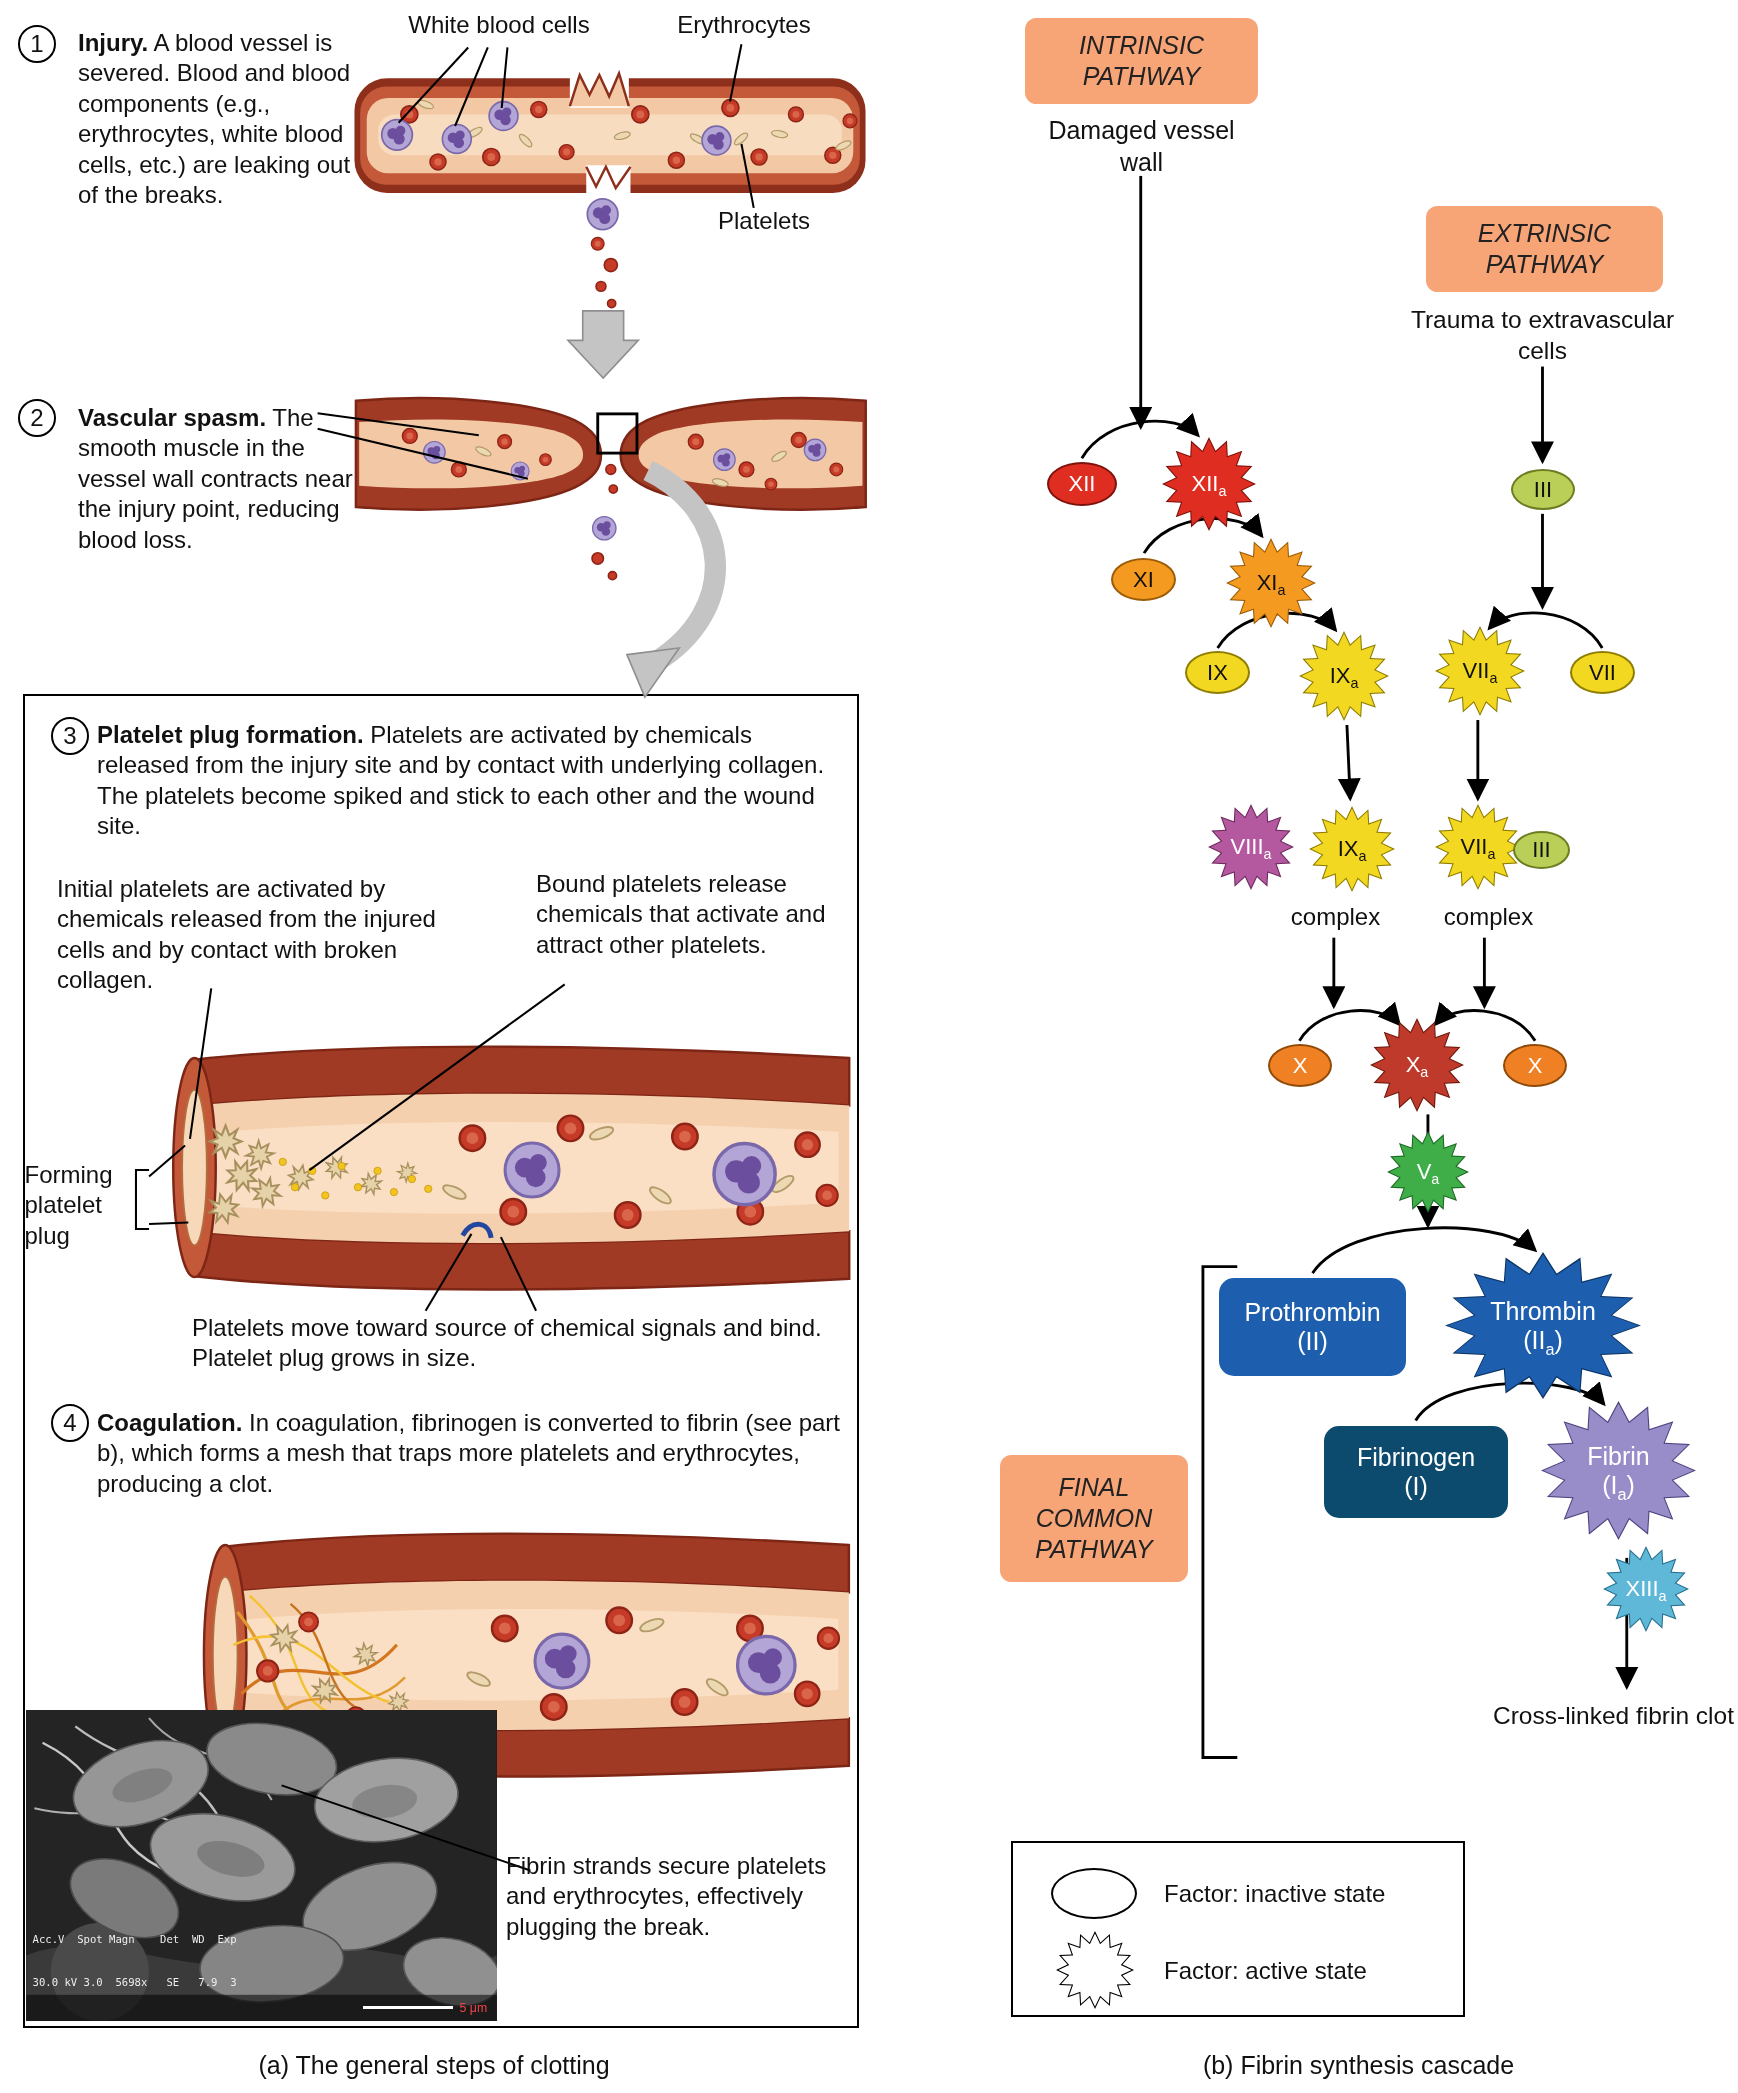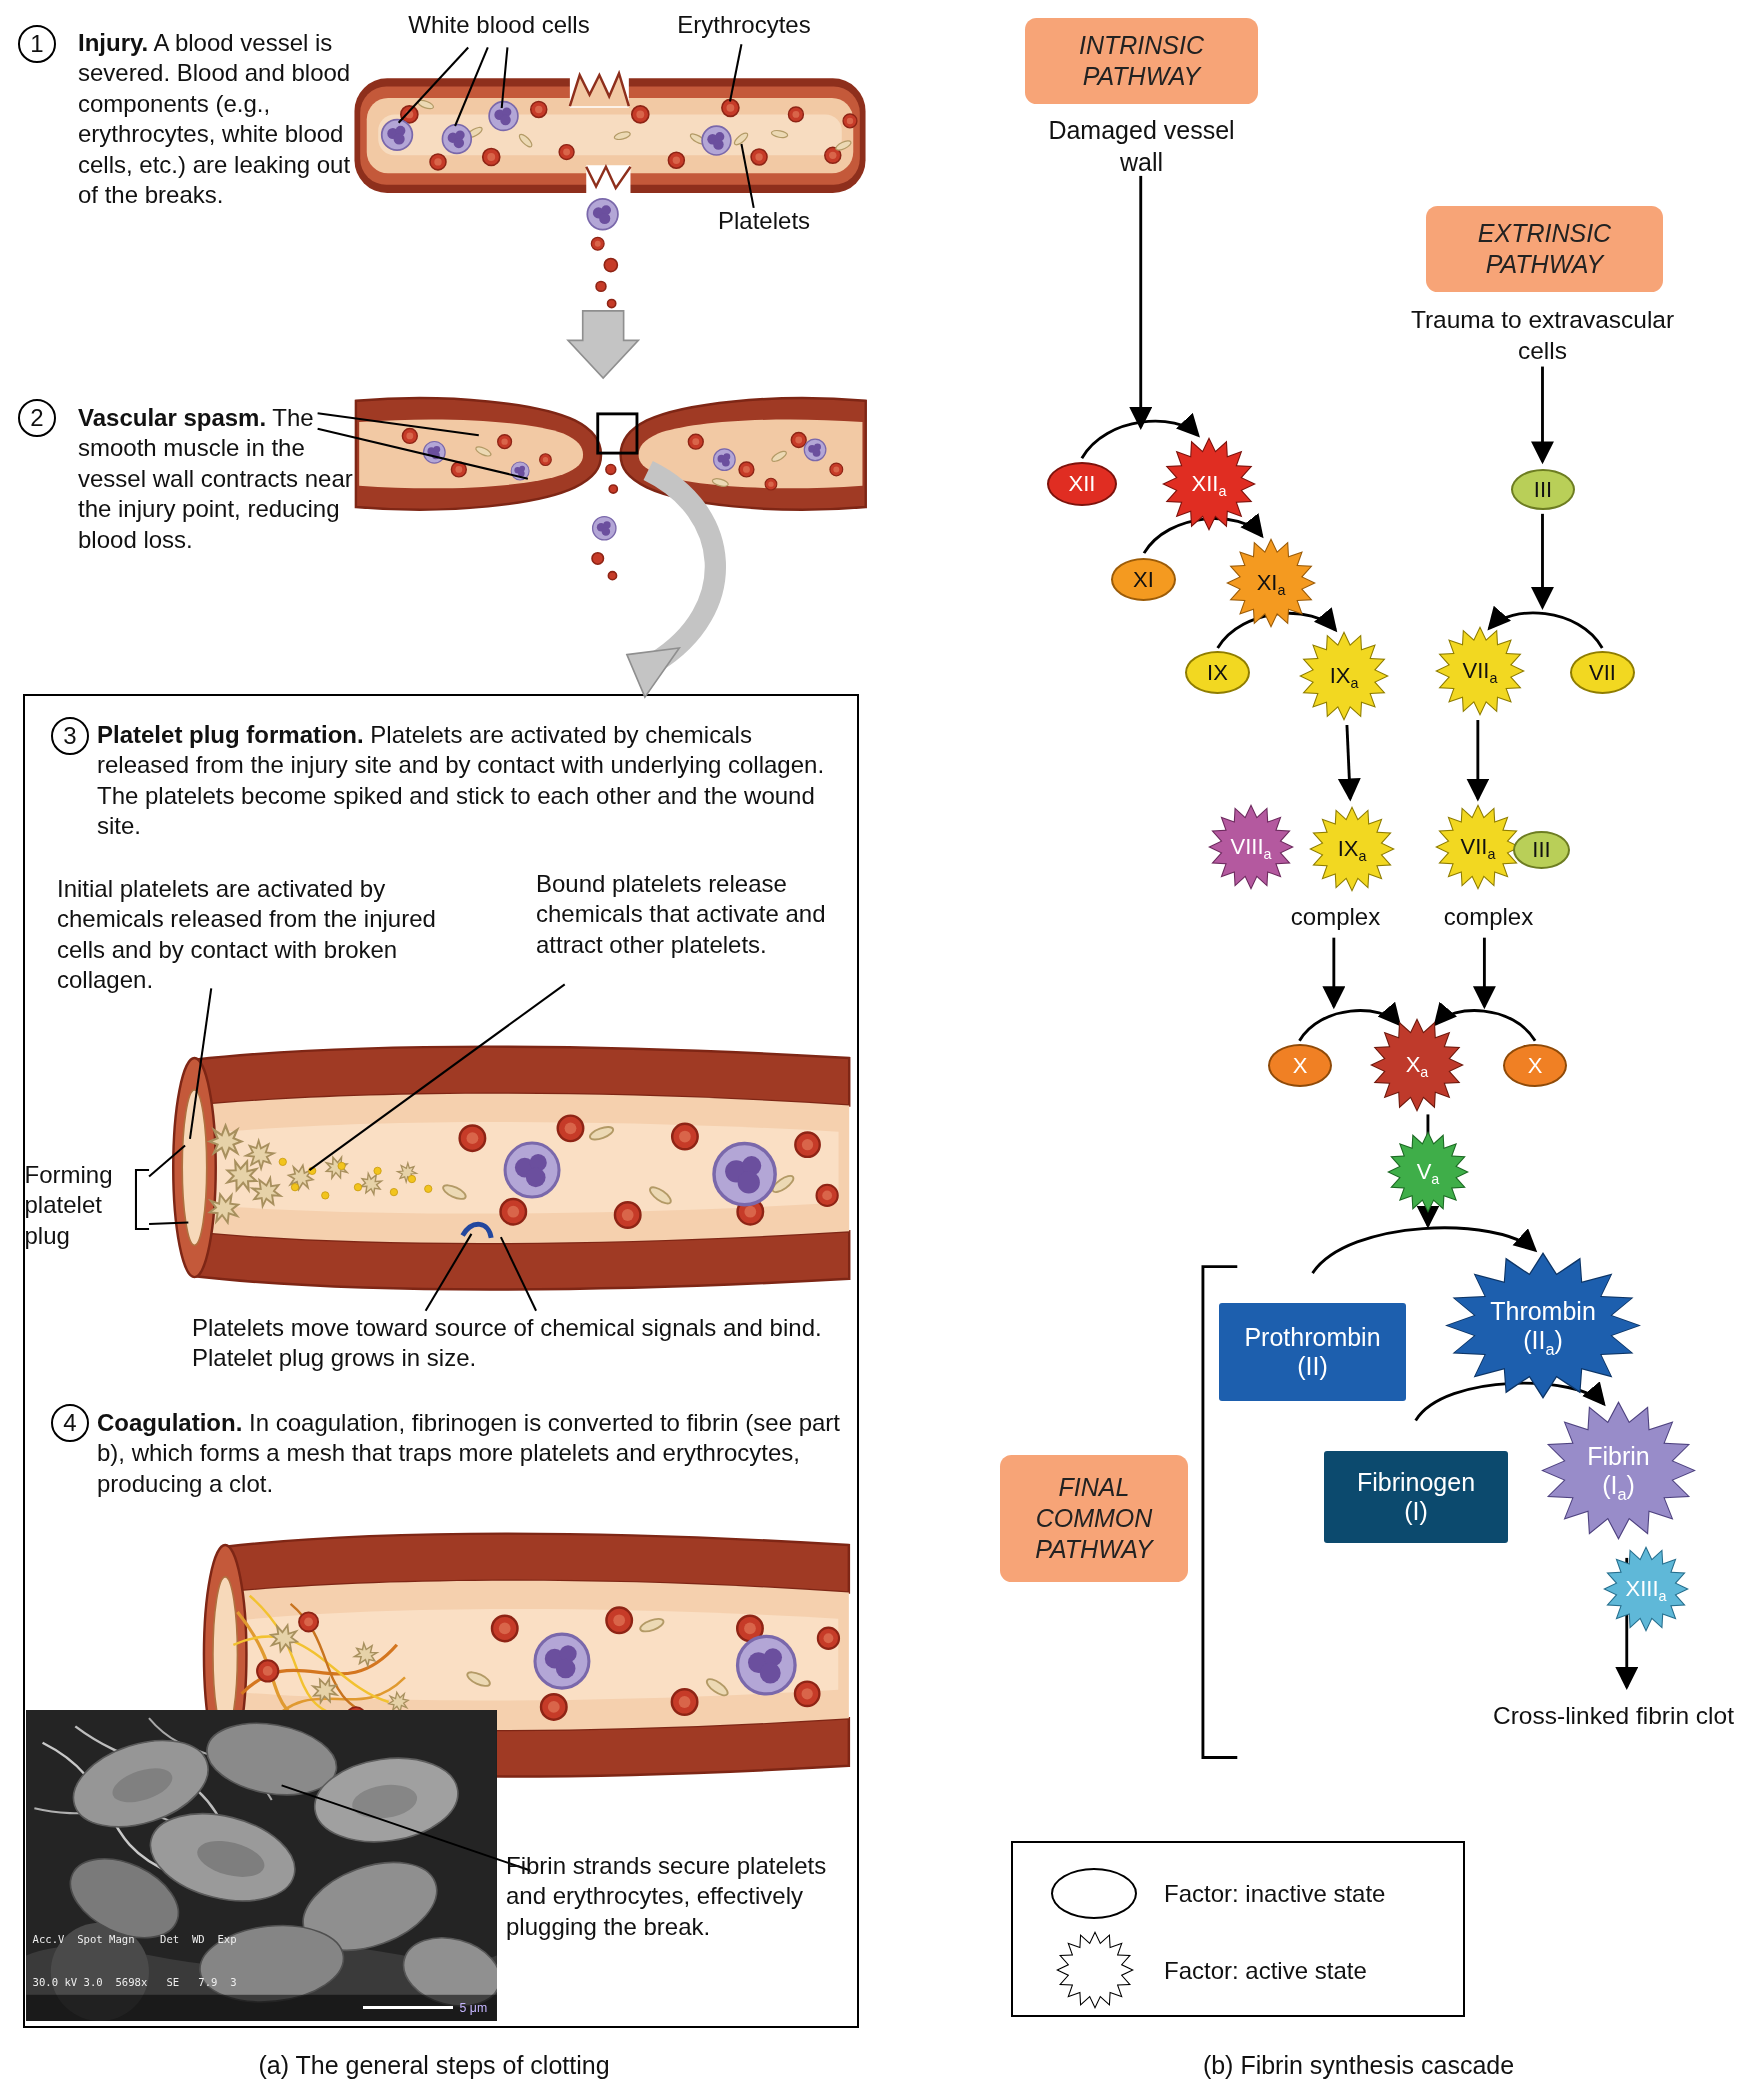--- a/index.html
+++ b/index.html
@@ -13,31 +13,31 @@
   .center { text-align:center; }
   .stepnum { width:38px; height:38px; border:2.5px solid #000; border-radius:50%;
              display:flex; align-items:center; justify-content:center; font-size:24px; z-index:8; background:#fff; }
   .bigbox { border:2.5px solid #000; z-index:2; }
   .pathway-box { background:#f7a477; border-radius:11.5px; display:flex; align-items:center; justify-content:center;
                  text-align:center; font-size:25px; color:#222; line-height:1.25; z-index:9; padding:4.9px;font-style:italic; }
   .factor { display:flex; align-items:center; justify-content:center; text-align:center; z-index:10; line-height:1.15; }
   .factor .fl { position:relative; z-index:2; font-size:22px; }
   .factor .f2 { font-size:25px; }
   .oval { border-radius:50%; border:2.5px solid #444; font-size:23px; }
-  .rectf { border-radius:3px;margin-top:25px; }
+  .rectf { border-radius:15px; }
   .star::before { content:""; position:absolute; inset:0; background:var(--oc,#111); clip-path:var(--sp); }
   .star::after  { content:""; position:absolute; inset:2.5px; background:var(--fc,#fff); clip-path:var(--sp); }
   .wt { color:#fff; }
   .bt { color:#111; }
   sub { font-size:65%; line-height:0; }
   .arr { stroke:#000; stroke-width:3.5; fill:none; marker-end:url(#ah); }
   .ln  { stroke:#000; stroke-width:2.5; fill:none; }
   .mg-meta { position:absolute; left:6.5px; bottom:3.3px; color:#eee; font-size:10.6px;
              font-family:"DejaVu Sans Mono", monospace; line-height:1.35; white-space:pre; z-index:4; }
-  .mg-scale { position:absolute; right:9.8px; bottom:6.5px; color:#c4b5fd; font-size:12.3px;
+  .mg-scale { position:absolute; right:9.8px; bottom:6.5px; color:#ef4444; font-size:12.3px;
               display:flex; align-items:center; gap:6.5px; z-index:4; }
   .mg-bar { width:90px; height:2.5px; background:#fff; }
 </style>
 </head>
 <body>
 
 <div id="page">
 
   <svg width="0" height="0" style="position:absolute">
     <defs>

